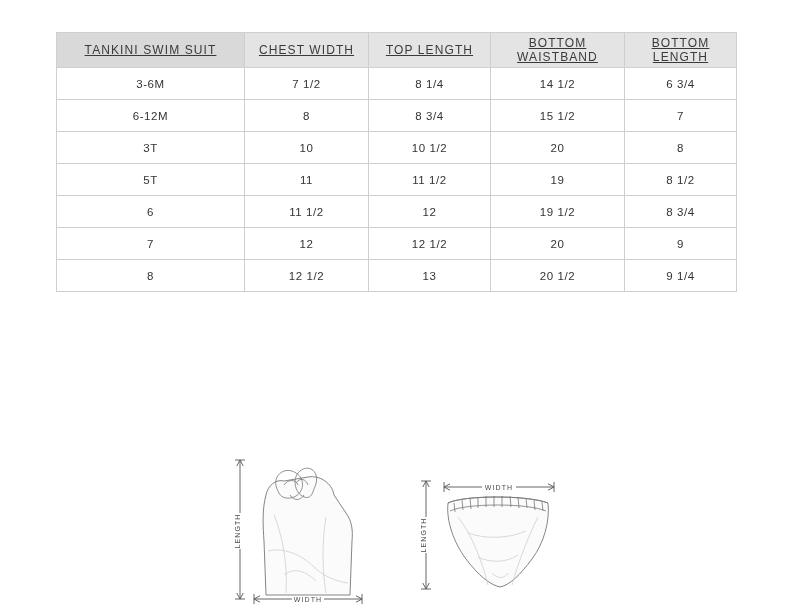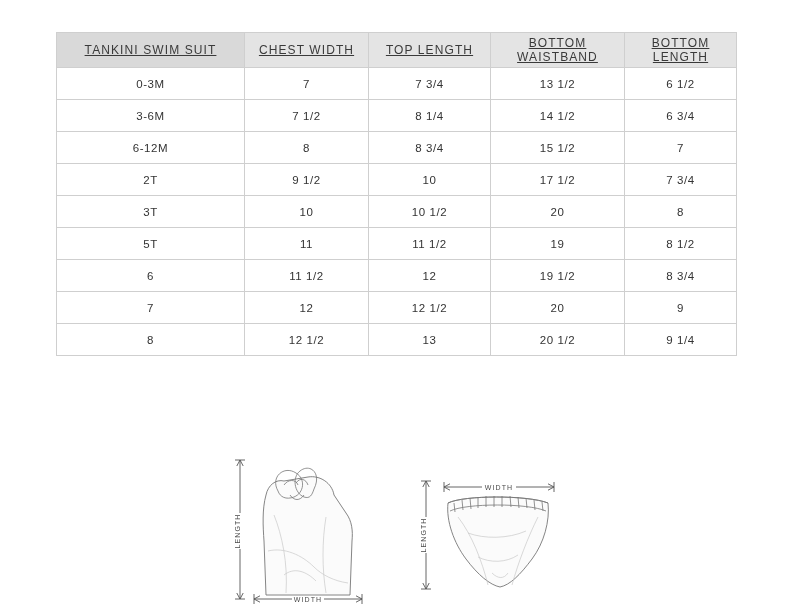--- a/index.html
+++ b/index.html
@@ -99,46 +99,32 @@
         <tr>
           <th class="first-col">TANKINI SWIM SUIT</th>
           <th>CHEST WIDTH</th>
           <th>TOP LENGTH</th>
           <th>BOTTOM WAISTBAND</th>
           <th>BOTTOM LENGTH</th>
         </tr>
       </thead>
       <tbody>
         <tr>
-          <td>0-3M</td>
-          <td>7</td>
-          <td>7 3/4</td>
-          <td>13 1/2</td>
-          <td>6 1/2</td>
-        </tr>
-        <tr>
           <td>3-6M</td>
           <td>7 1/2</td>
           <td>8 1/4</td>
           <td>14 1/2</td>
           <td>6 3/4</td>
         </tr>
         <tr>
           <td>6-12M</td>
           <td>8</td>
           <td>8 3/4</td>
           <td>15 1/2</td>
           <td>7</td>
-        </tr>
-        <tr>
-          <td>2T</td>
-          <td>9 1/2</td>
-          <td>10</td>
-          <td>17 1/2</td>
-          <td>7 3/4</td>
         </tr>
         <tr>
           <td>3T</td>
           <td>10</td>
           <td>10 1/2</td>
           <td>20</td>
           <td>8</td>
         </tr>
         <tr>
           <td>5T</td>

